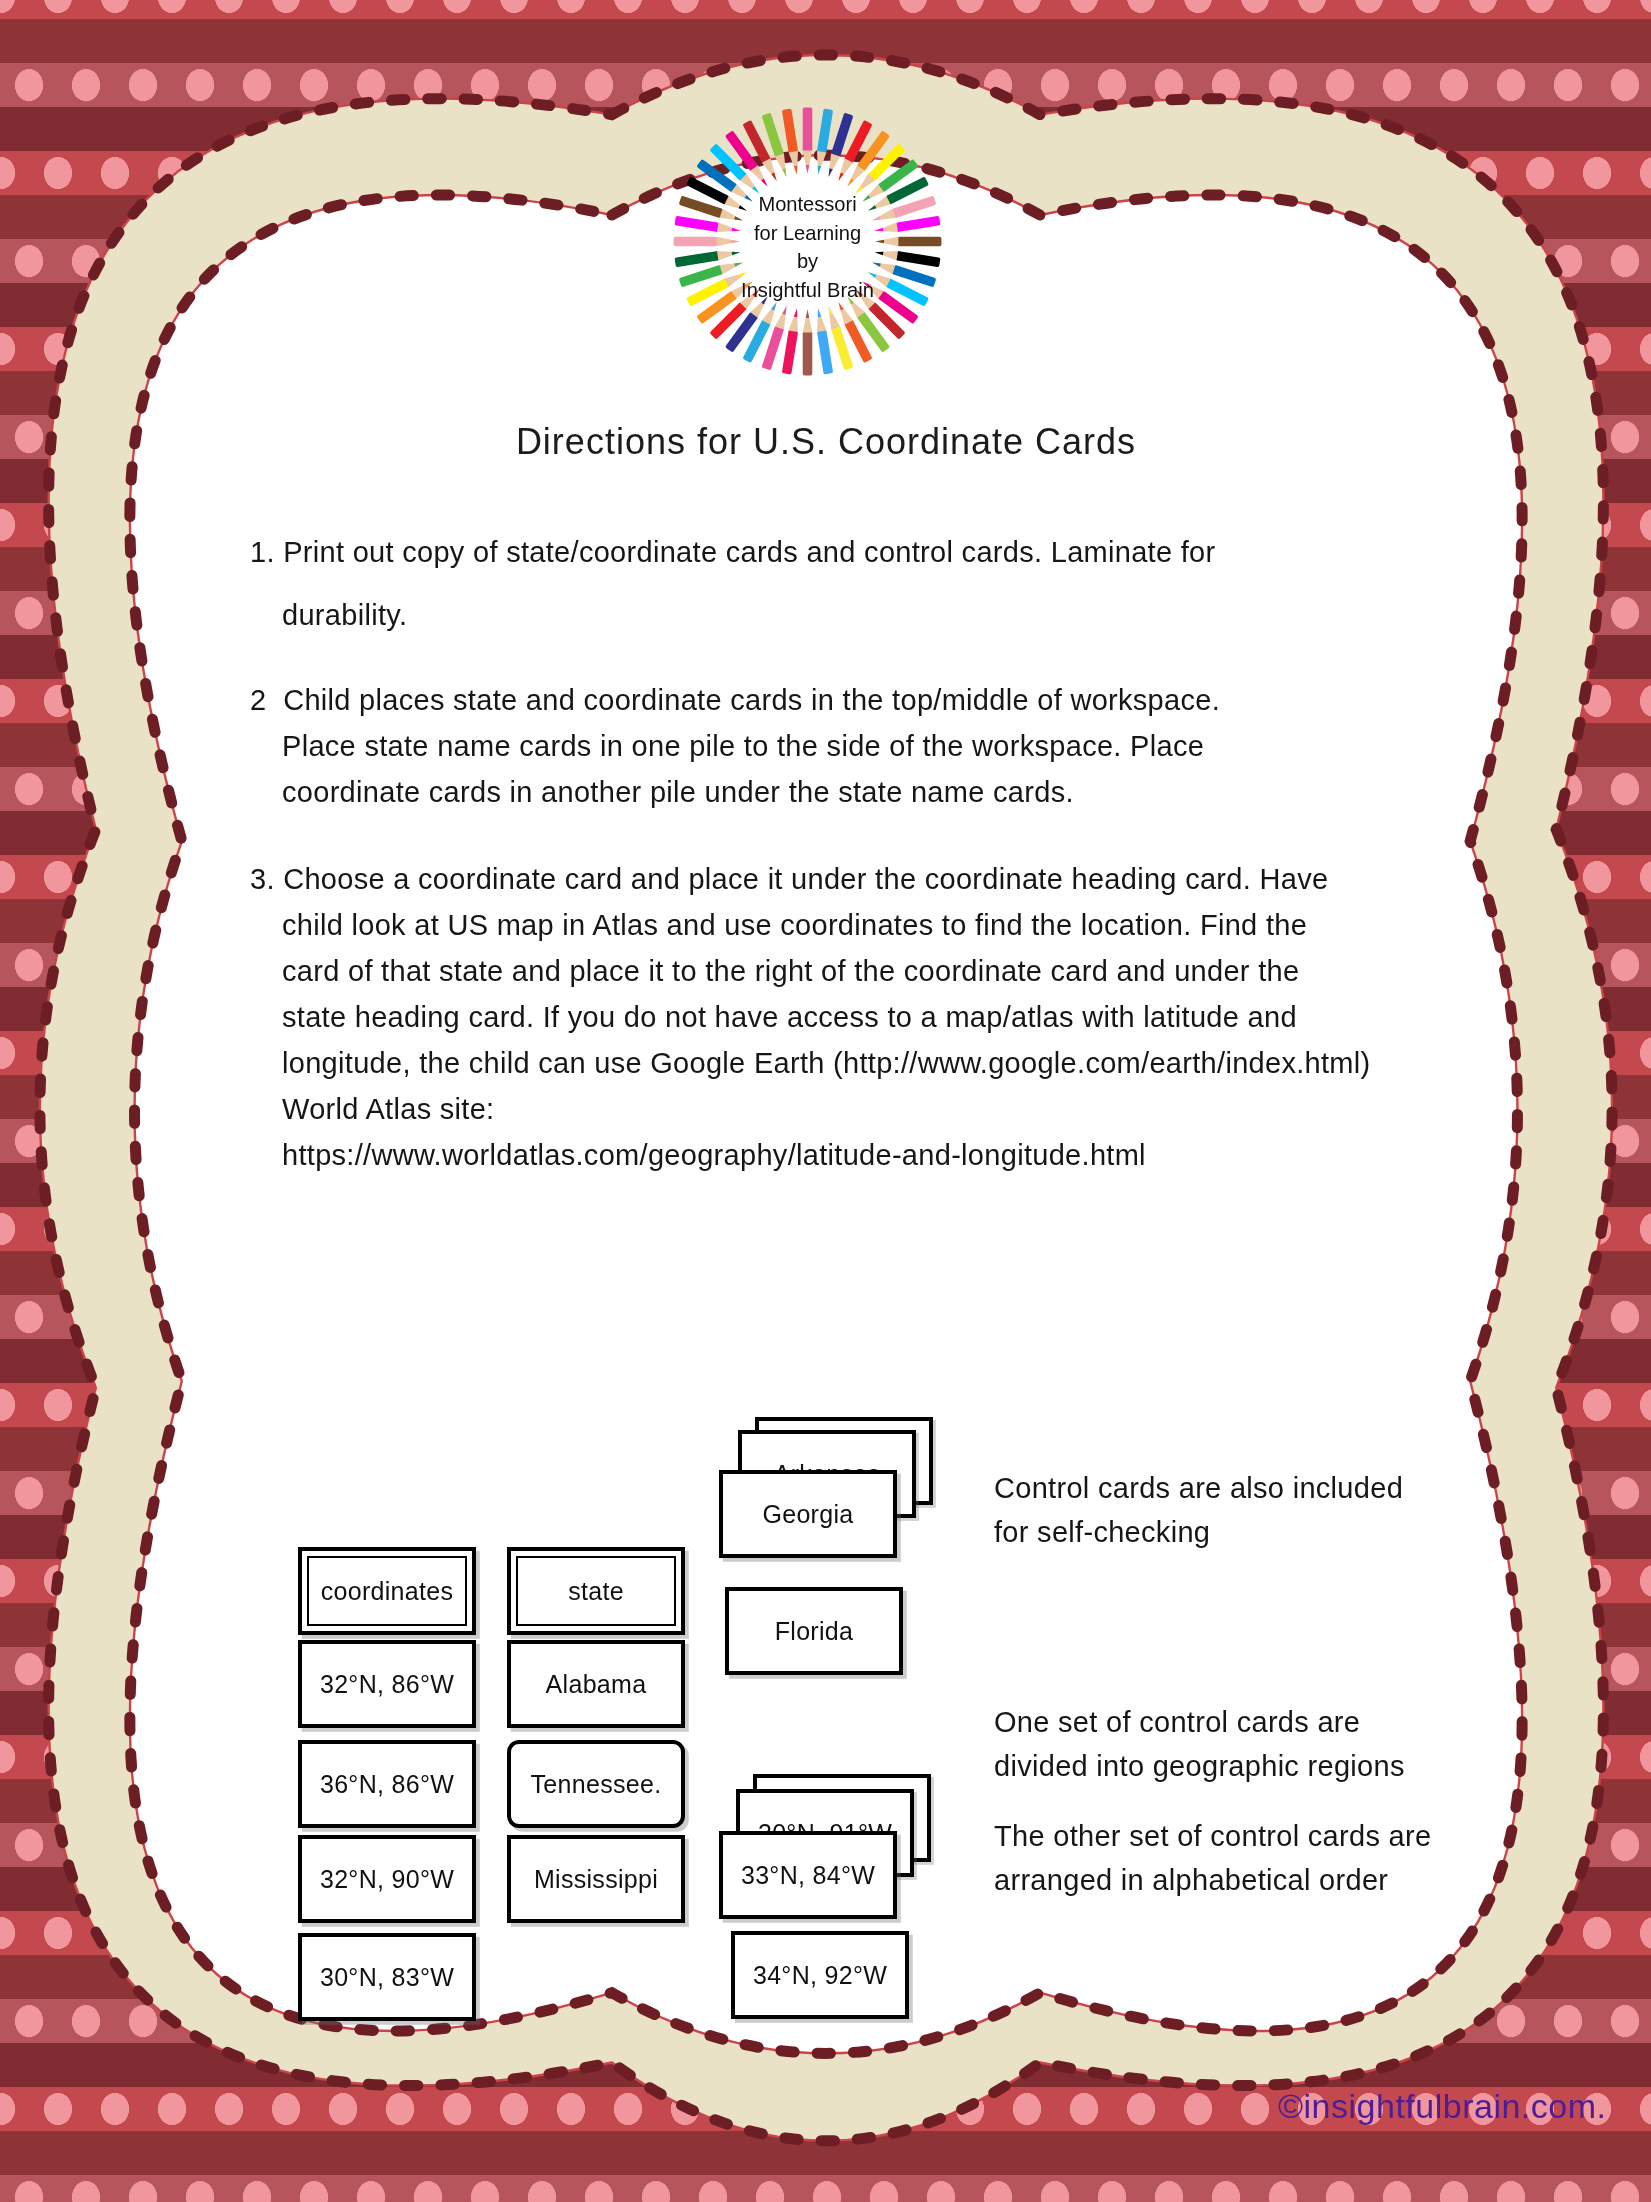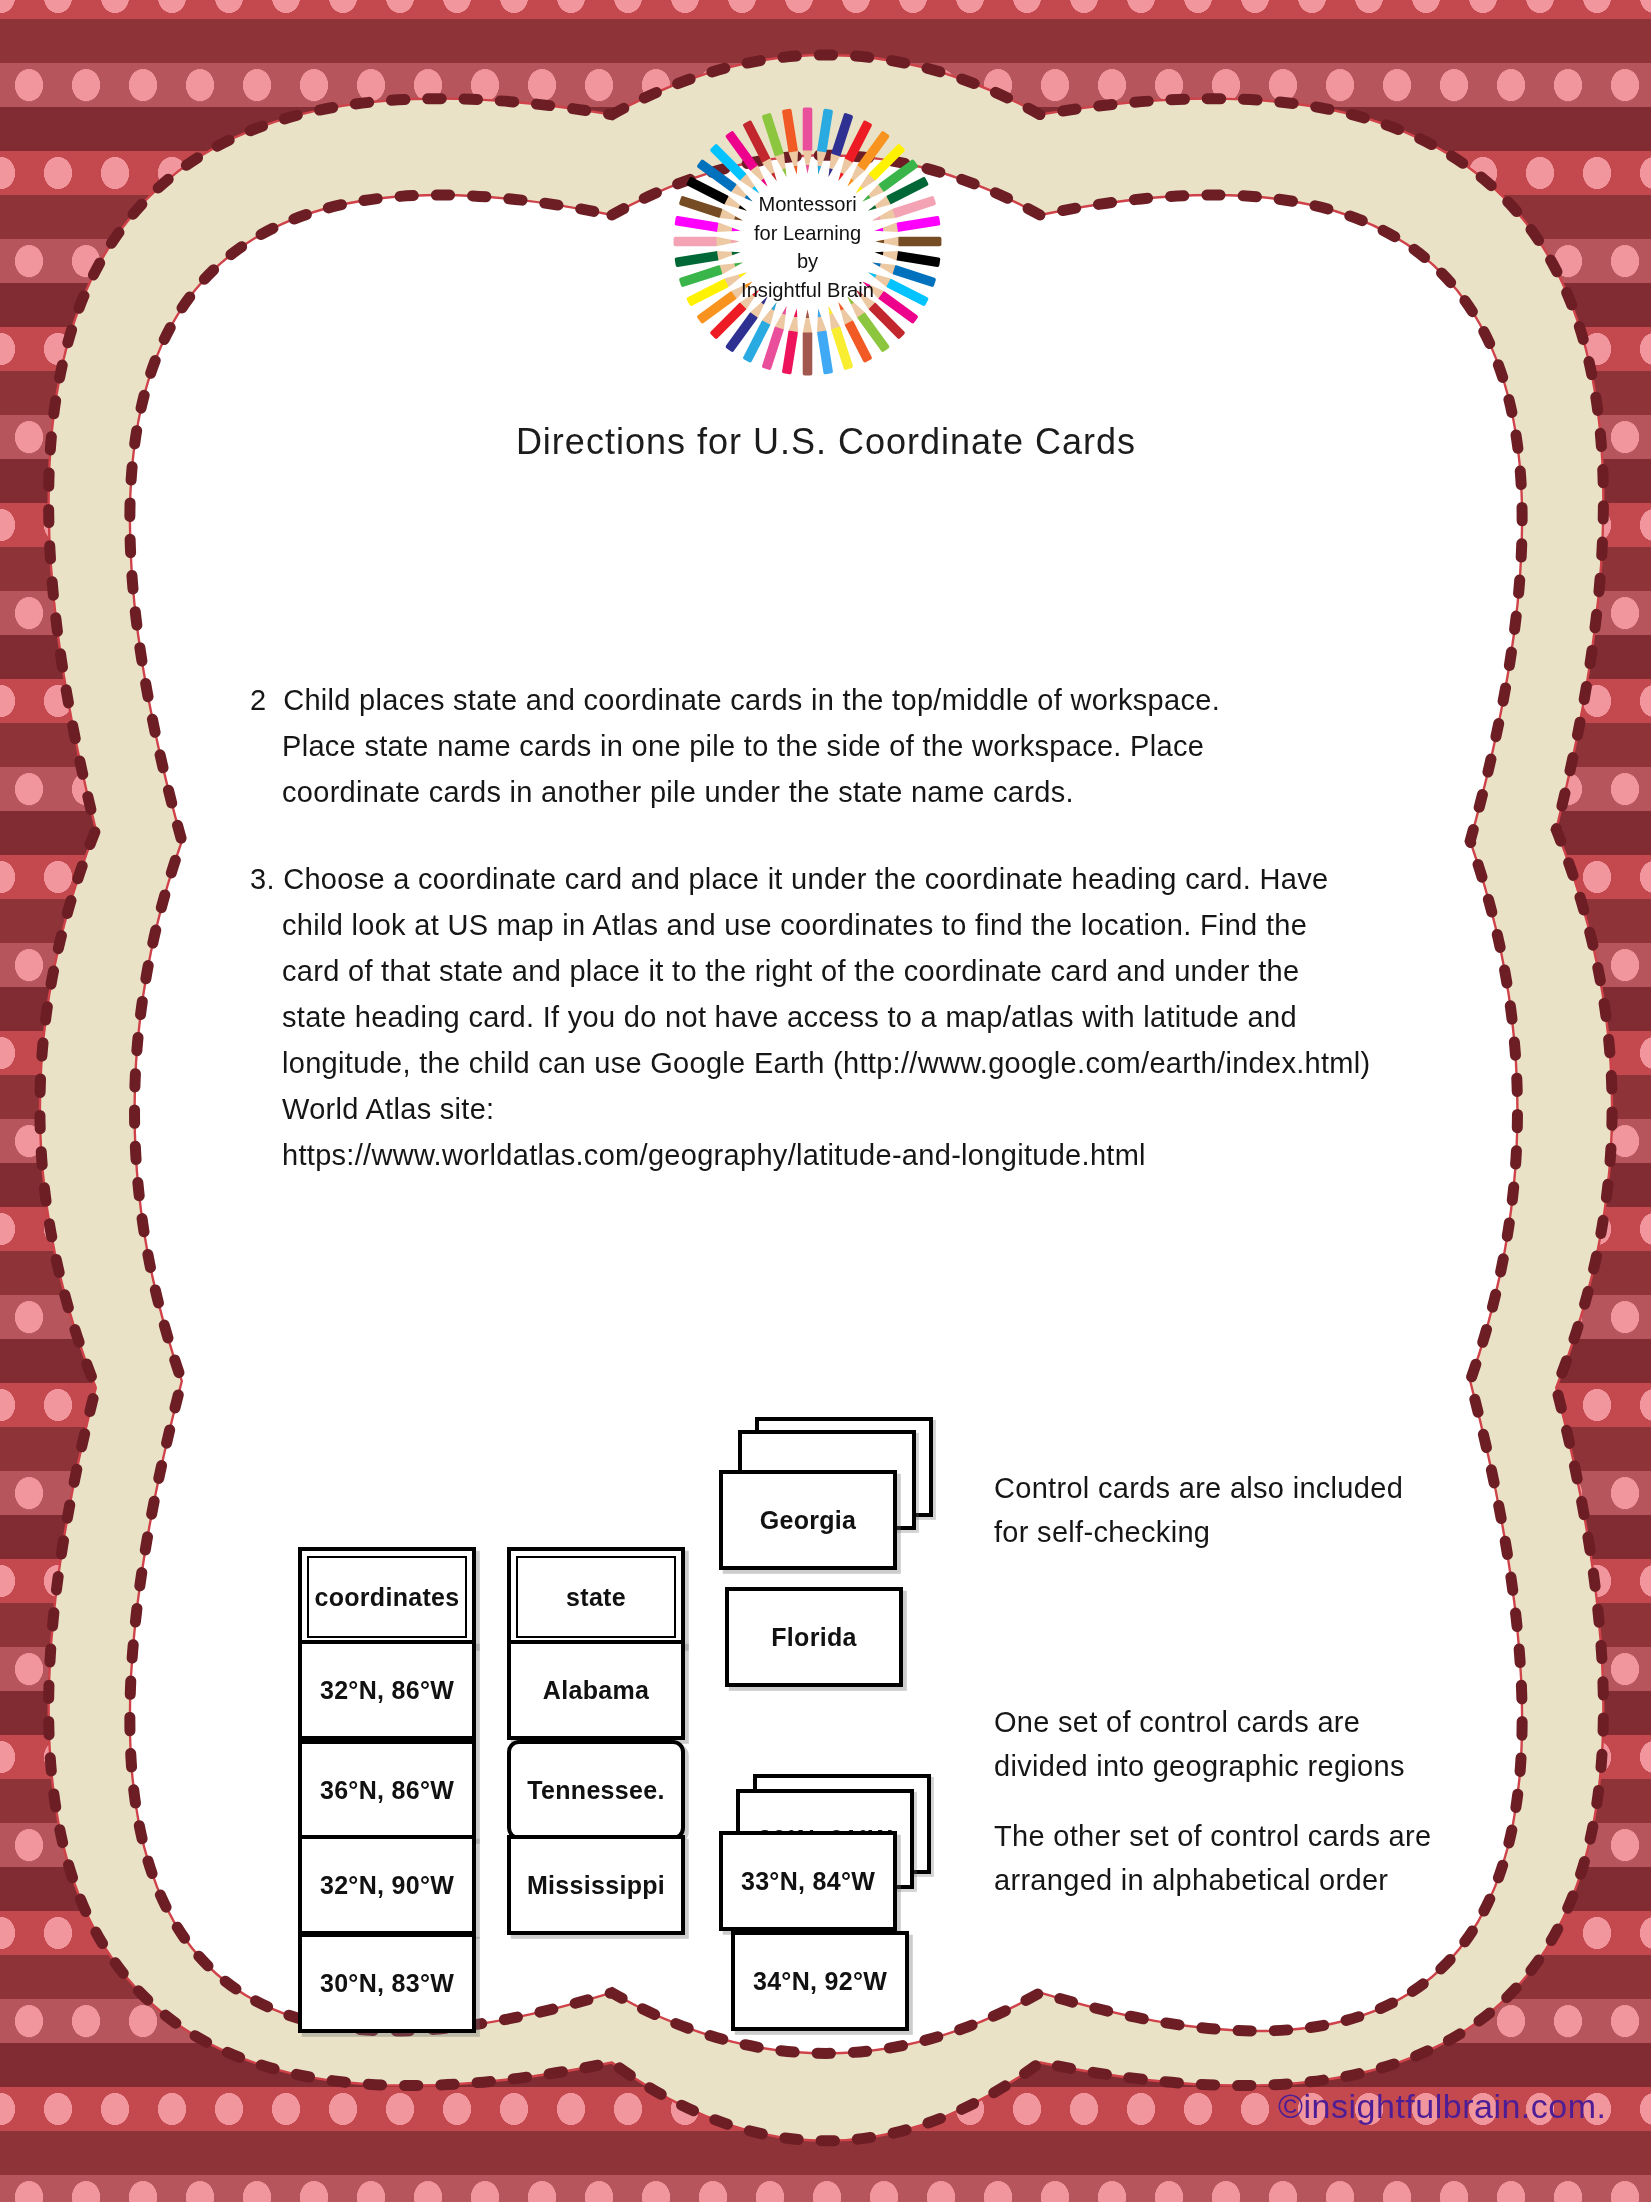--- a/index.html
+++ b/index.html
@@ -41,26 +41,25 @@
   .para.p4{top:1231px;}
   .note{
     position:absolute;left:994px;width:497px;white-space:pre;
     font-size:29px;line-height:44px;letter-spacing:0.3px;
   }
   .note.n1{top:1466px;}
   .note.n2{top:1619px;}
   .note.n3{top:1700px;}
   .note.n4{top:1814px;}
   .card{
-    position:absolute;width:178px;height:100px;background:#fff;
+    position:absolute;width:178px;height:88px;background:#fff;
     border:4.8px solid #000;box-sizing:border-box;
     display:flex;align-items:center;justify-content:center;
     font-size:25px;letter-spacing:0.3px;color:#111;
     box-shadow:3.8px 3.8px 0 rgba(110,110,110,.35);
-    font-weight:bold;
   }
   .card .inner{
     position:absolute;inset:4.8px;border:2.9px solid #000;
     display:flex;align-items:center;justify-content:center;
   }
   .card.blank{box-shadow:2.9px 2.9px 0 rgba(110,110,110,.3);}
   .stack-label{position:absolute;left:0;right:0;top:50%;transform:translateY(-50%);text-align:center;}
   .footer{
     position:absolute;left:1278px;top:2087px;font-size:34px;letter-spacing:0.5px;color:#4c1d95;
   }
@@ -288,20 +287,22 @@
         </g>
       </g>
     <text x="0" y="-32" text-anchor="middle" font-size="21" fill="#111">Montessori</text>
     <text x="0" y="-2" text-anchor="middle" font-size="21" fill="#111">for Learning</text>
     <text x="0" y="28" text-anchor="middle" font-size="21" fill="#111">by</text>
     <text x="0" y="58" text-anchor="middle" font-size="21" fill="#111">Insightful Brain</text>
   </svg>
 
   <div class="title">Directions for U.S. Coordinate Cards</div>
 
+  <div class="para p1">1. Print out copy of state/coordinate cards and control cards. Laminate for
+durability.</div>
   <div class="para p2">2  Child places state and coordinate cards in the top/middle of workspace.
 Place state name cards in one pile to the side of the workspace. Place
 coordinate cards in another pile under the state name cards.</div>
   <div class="para p3">3. Choose a coordinate card and place it under the coordinate heading card. Have
 child look at US map in Atlas and use coordinates to find the location. Find the
 card of that state and place it to the right of the coordinate card and under the
 state heading card. If you do not have access to a map/atlas with latitude and
 longitude, the child can use Google Earth (http://www.google.com/earth/index.html)
 World Atlas site:
 https://www.worldatlas.com/geography/latitude-and-longitude.html</div>

